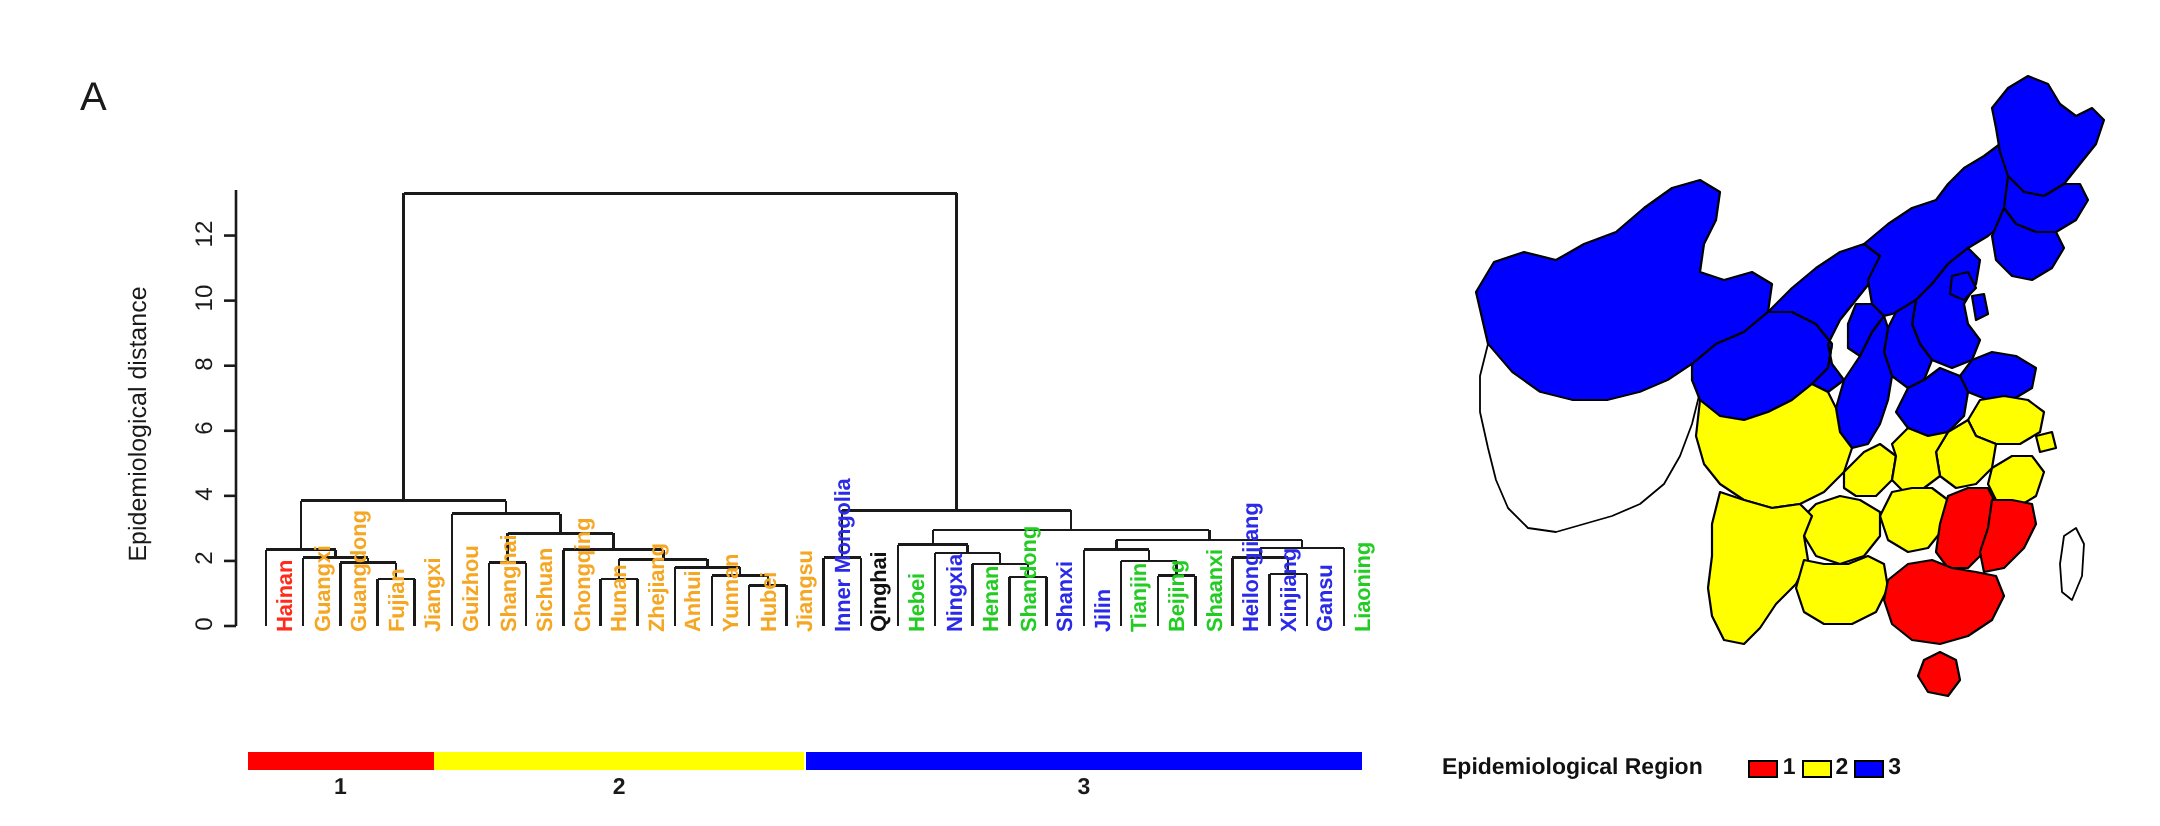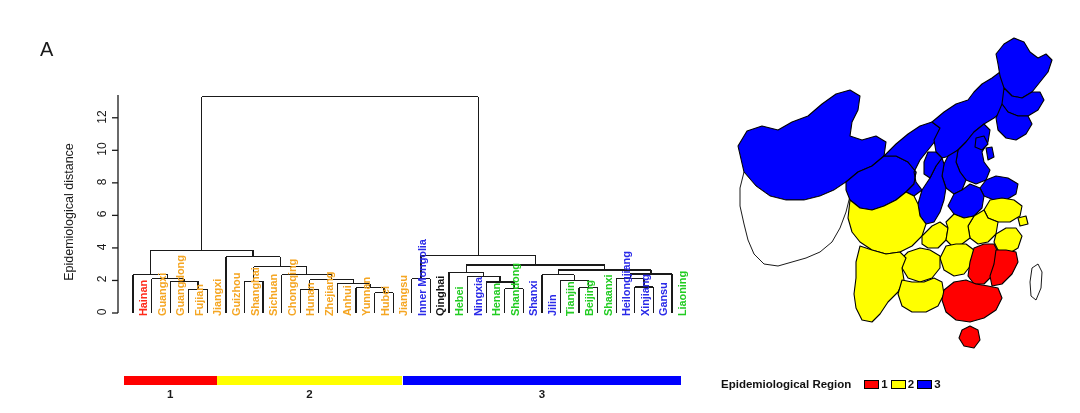--- a/index.html
+++ b/index.html
@@ -78,21 +78,21 @@
   
   #panel-b { position: absolute; left: 700px; top: 0; width: 380px; height: 413px; }
   #map-svg { position: absolute; left: 0; top: 0; }
 
   .legend-row {
     position: absolute;
     left: 6px;
     top: 378px;
     display: flex;
     align-items: center;
-    gap: 9px;
+    gap: 19px;
     padding-left: 15px;
   }
   .legend-title {
     font-size: 11.5px;
     font-weight: 700;
     color: #111;
     margin-right: 4px;
     white-space: nowrap;
   }
   .legend-swatch {

